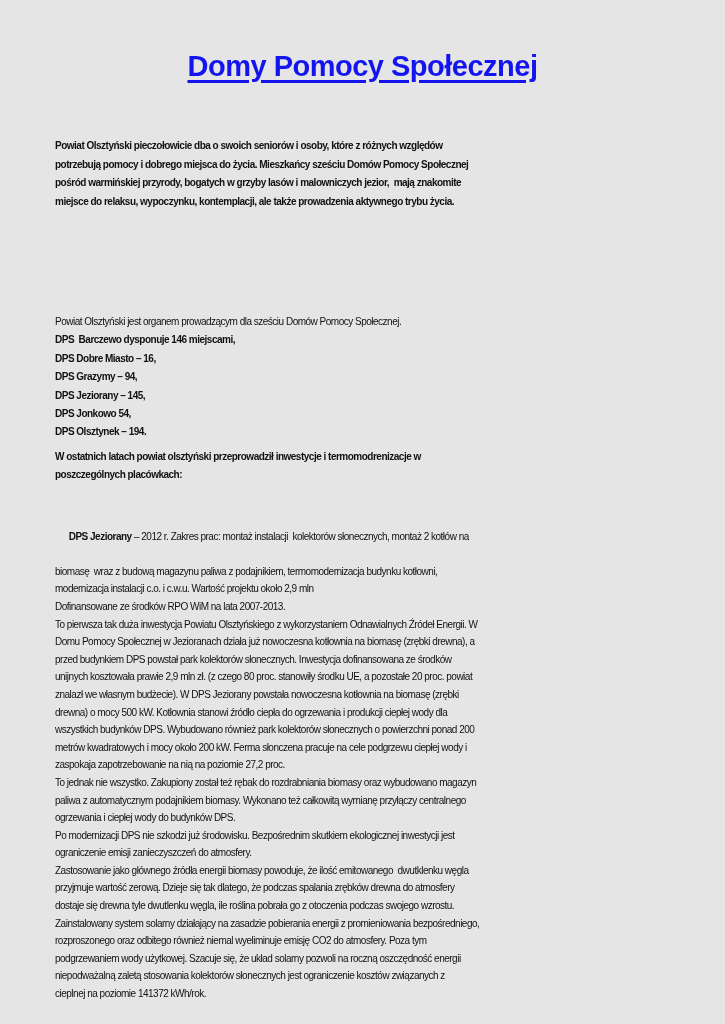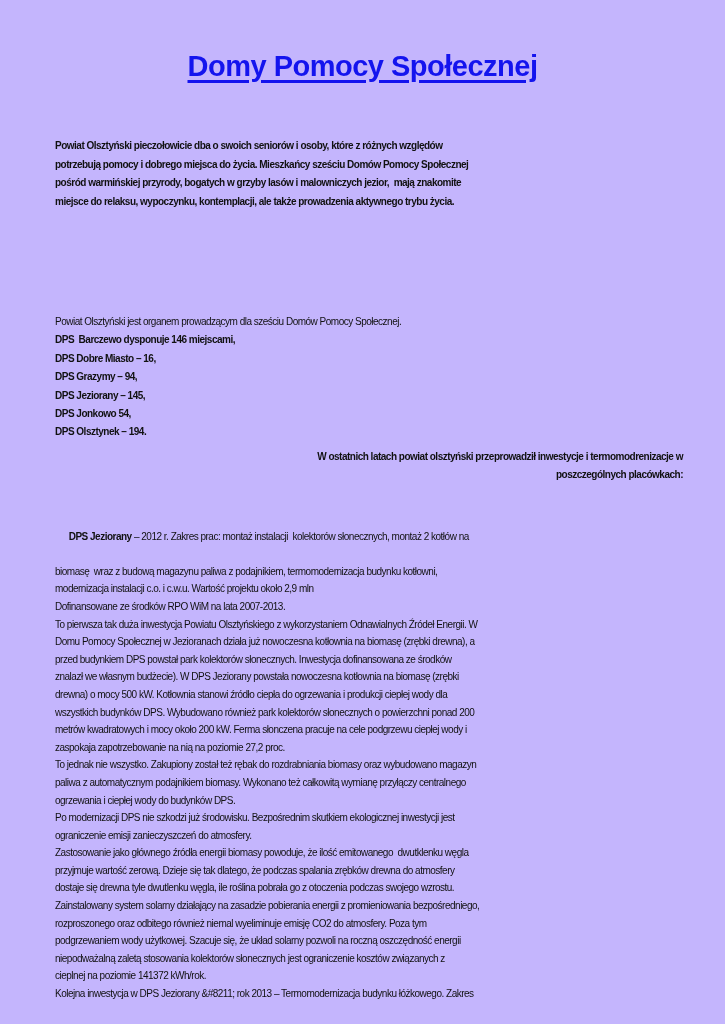--- a/index.html
+++ b/index.html
@@ -35,28 +35,28 @@
     white-space:pre;
     font-size:10px;
     letter-spacing:-0.5px;
     line-height:18.4px;
     font-weight:400;
   }
   .bold-lines .line, .line.bold, .bold{ font-weight:700; }
   #intro-paragraph{ top:137px; }
   #intro-paragraph .line{ line-height:18.6px; }
   #dps-section{ top:313px; }
-  #investments-heading{ top:448px;text-align:right; }
+  #investments-heading{ top:448px; }
   #jeziorany-block{ top:510px; }
   #jeziorany-block .line{ line-height:17.6px; }
 </style>
 </head>
 <body>
 
-<div class="page" style="background-color: #c4b5fd;">
+<div class="page" style="background-color: #e5e5e5;">
 
   <h1 class="doc-title" style="color: rgb(20, 20, 238);">Domy Pomocy Społecznej</h1>
 
   <div id="intro-paragraph" class="block bold-lines">
       <div class="line">Powiat Olsztyński pieczołowicie dba o swoich seniorów i osoby, które z różnych względów</div>
       <div class="line">potrzebują pomocy i dobrego miejsca do życia. Mieszkańcy sześciu Domów Pomocy Społecznej</div>
       <div class="line">pośród warmińskiej przyrody, bogatych w grzyby lasów i malowniczych jezior,  mają znakomite</div>
       <div class="line">miejsce do relaksu, wypoczynku, kontemplacji, ale także prowadzenia aktywnego trybu życia.</div>
     </div>
 
@@ -81,35 +81,35 @@
     <div class="line">
       <span class="bold">DPS Jeziorany</span><span> – 2012 r. Zakres prac: montaż instalacji  kolektorów słonecznych, montaż 2 kotłów na</span>
     </div>
     <div>
         <div class="line">biomasę  wraz z budową magazynu paliwa z podajnikiem, termomodernizacja budynku kotłowni,</div>
         <div class="line">modernizacja instalacji c.o. i c.w.u. Wartość projektu około 2,9 mln</div>
         <div class="line">Dofinansowane ze środków RPO WiM na lata 2007-2013.</div>
         <div class="line">To pierwsza tak duża inwestycja Powiatu Olsztyńskiego z wykorzystaniem Odnawialnych Źródeł Energii. W</div>
         <div class="line">Domu Pomocy Społecznej w Jezioranach działa już nowoczesna kotłownia na biomasę (zrębki drewna), a</div>
         <div class="line">przed budynkiem DPS powstał park kolektorów słonecznych. Inwestycja dofinansowana ze środków</div>
+        <div class="line">unijnych kosztowała prawie 2,9 mln zł. (z czego 80 proc. stanowiły środku UE, a pozostałe 20 proc. powiat</div>
         <div class="line">znalazł we własnym budżecie). W DPS Jeziorany powstała nowoczesna kotłownia na biomasę (zrębki</div>
         <div class="line">drewna) o mocy 500 kW. Kotłownia stanowi źródło ciepła do ogrzewania i produkcji ciepłej wody dla</div>
         <div class="line">wszystkich budynków DPS. Wybudowano również park kolektorów słonecznych o powierzchni ponad 200</div>
         <div class="line">metrów kwadratowych i mocy około 200 kW. Ferma słonczena pracuje na cele podgrzewu ciepłej wody i</div>
         <div class="line">zaspokaja zapotrzebowanie na nią na poziomie 27,2 proc.</div>
         <div class="line">To jednak nie wszystko. Zakupiony został też rębak do rozdrabniania biomasy oraz wybudowano magazyn</div>
         <div class="line">paliwa z automatycznym podajnikiem biomasy. Wykonano też całkowitą wymianę przyłączy centralnego</div>
         <div class="line">ogrzewania i ciepłej wody do budynków DPS.</div>
         <div class="line">Po modernizacji DPS nie szkodzi już środowisku. Bezpośrednim skutkiem ekologicznej inwestycji jest</div>
         <div class="line">ograniczenie emisji zanieczyszczeń do atmosfery.</div>
         <div class="line">Zastosowanie jako głównego źródła energii biomasy powoduje, że ilość emitowanego  dwutklenku węgla</div>
         <div class="line">przyjmuje wartość zerową. Dzieje się tak dlatego, że podczas spalania zrębków drewna do atmosfery</div>
         <div class="line">dostaje się drewna tyle dwutlenku węgla, ile roślina pobrała go z otoczenia podczas swojego wzrostu.</div>
         <div class="line">Zainstalowany system solarny działający na zasadzie pobierania energii z promieniowania bezpośredniego,</div>
         <div class="line">rozproszonego oraz odbitego również niemal wyeliminuje emisję CO2 do atmosfery. Poza tym</div>
         <div class="line">podgrzewaniem wody użytkowej. Szacuje się, że układ solarny pozwoli na roczną oszczędność energii</div>
         <div class="line">niepodważalną zaletą stosowania kolektorów słonecznych jest ograniczenie kosztów związanych z</div>
         <div class="line">cieplnej na poziomie 141372 kWh/rok.</div>
-        <div class="line">Kolejna inwestycja w DPS Jeziorany &amp;#8211; rok 2013 – Termomodernizacja budynku łóżkowego. Zakres</div>
       </div>
   </div>
 
 </div>
 
 </body></html>

